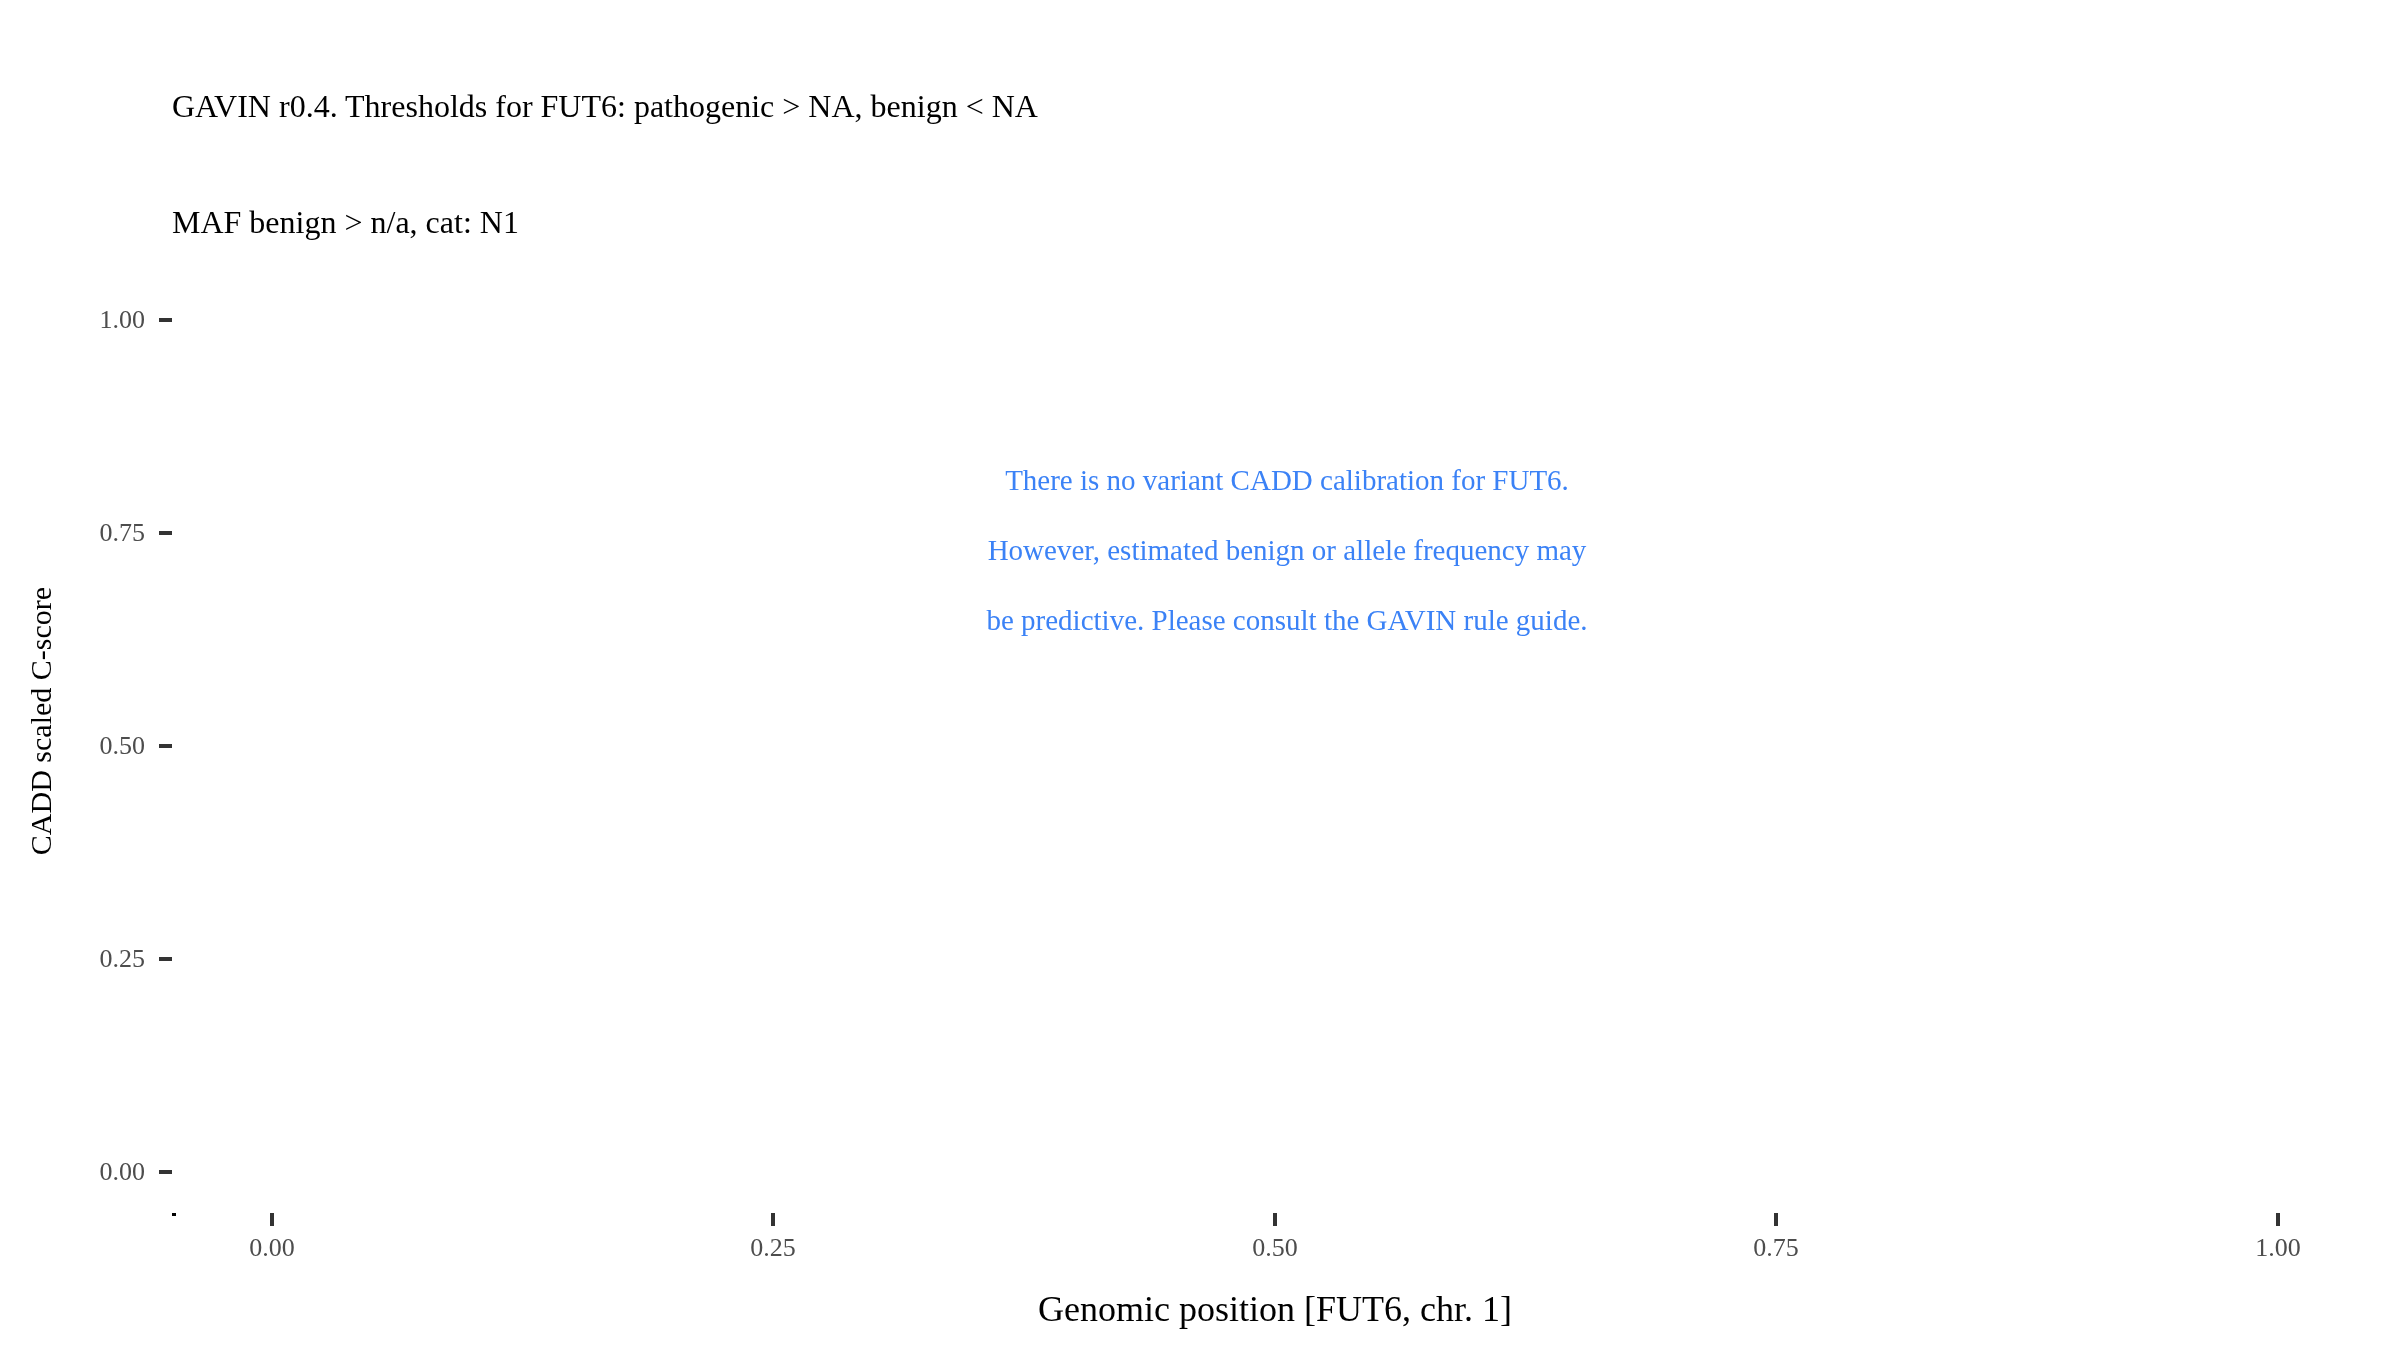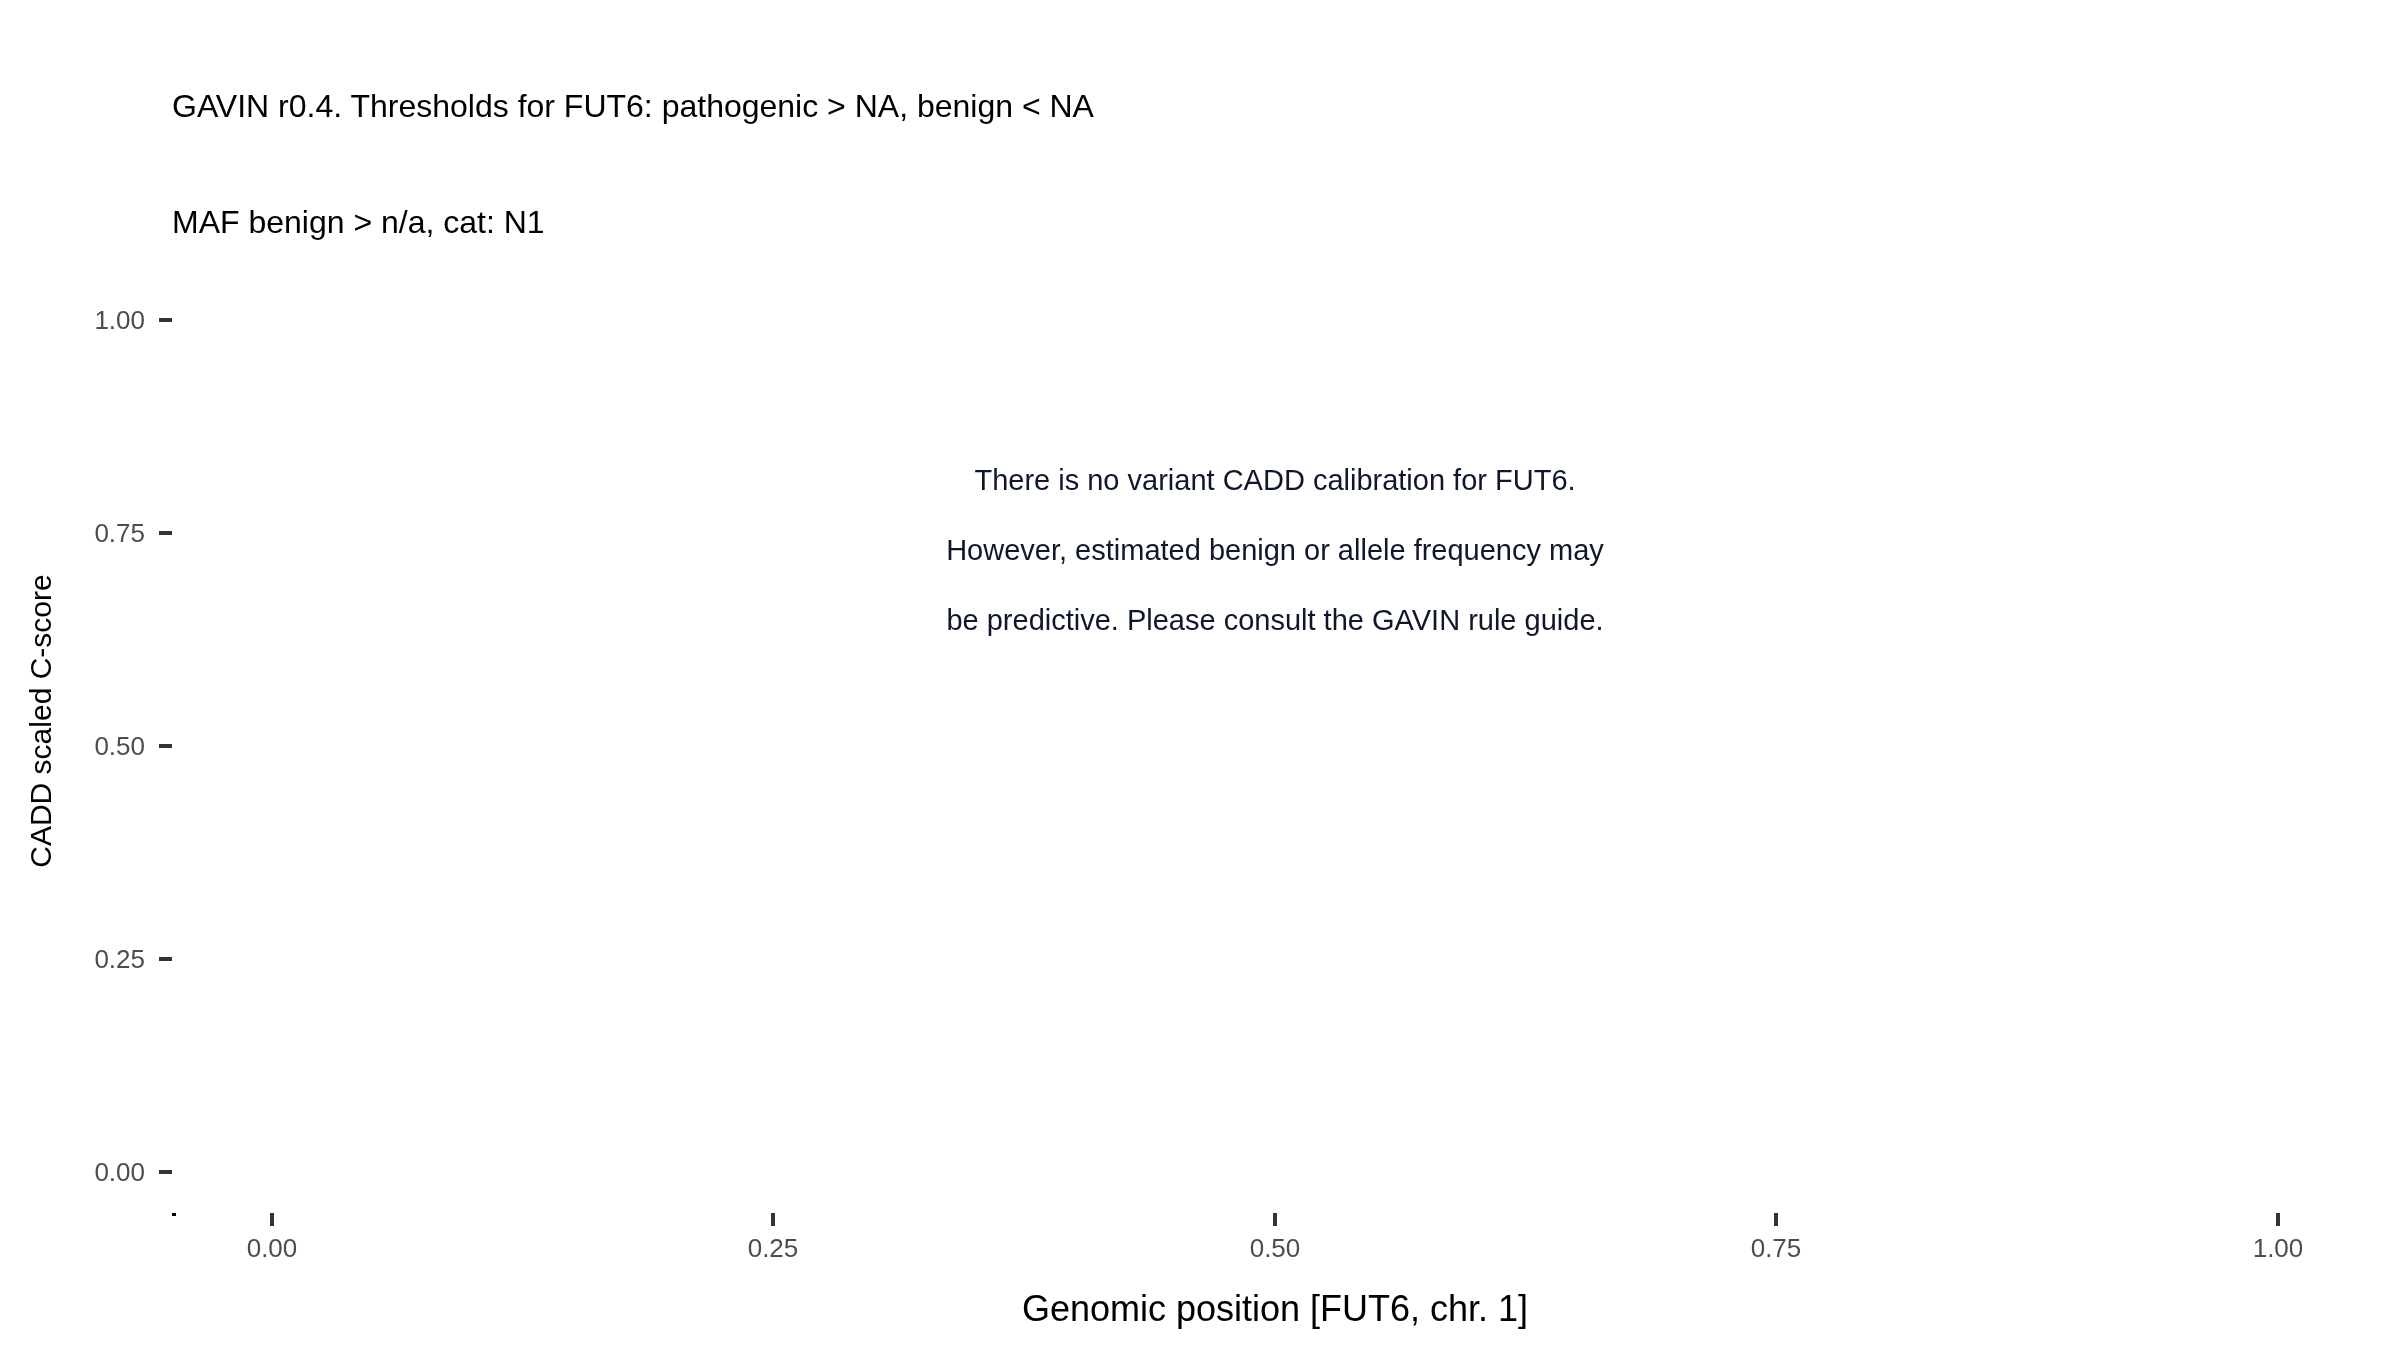--- a/index.html
+++ b/index.html
@@ -16,20 +16,21 @@
     -webkit-font-smoothing: antialiased;
   }
 
   #plot-root {
     position: absolute;
     left: 0;
     top: 0;
     width: 2400px;
     height: 1350px;
     background: #ffffff;
+    font-family: Liberation Serif, serif;
   }
 
   
   .plot-title {
     position: absolute;
     left: 172px;
     top: 10px;
     width: 2180px;
     font-size: 32px;
     line-height: 38.5px;
@@ -122,27 +123,27 @@
     width: 2206px;
     text-align: center;
     font-size: 36px;
     color: #000000;
     white-space: pre;
   }
 
   
   .panel-annotation {
     position: absolute;
-    left: 0px;
+    left: 12px;
     top: 168px;
     width: 2206px;
     text-align: center;
     font-size: 29px;
     line-height: 70px;
-    color: #0f172a;
+    color: #3b82f6;
   }
   .panel-annotation .ann-line {
     display: block;
     white-space: pre;
   }
 </style>
 </head>
 <body>
 
 <div id="plot-root">

